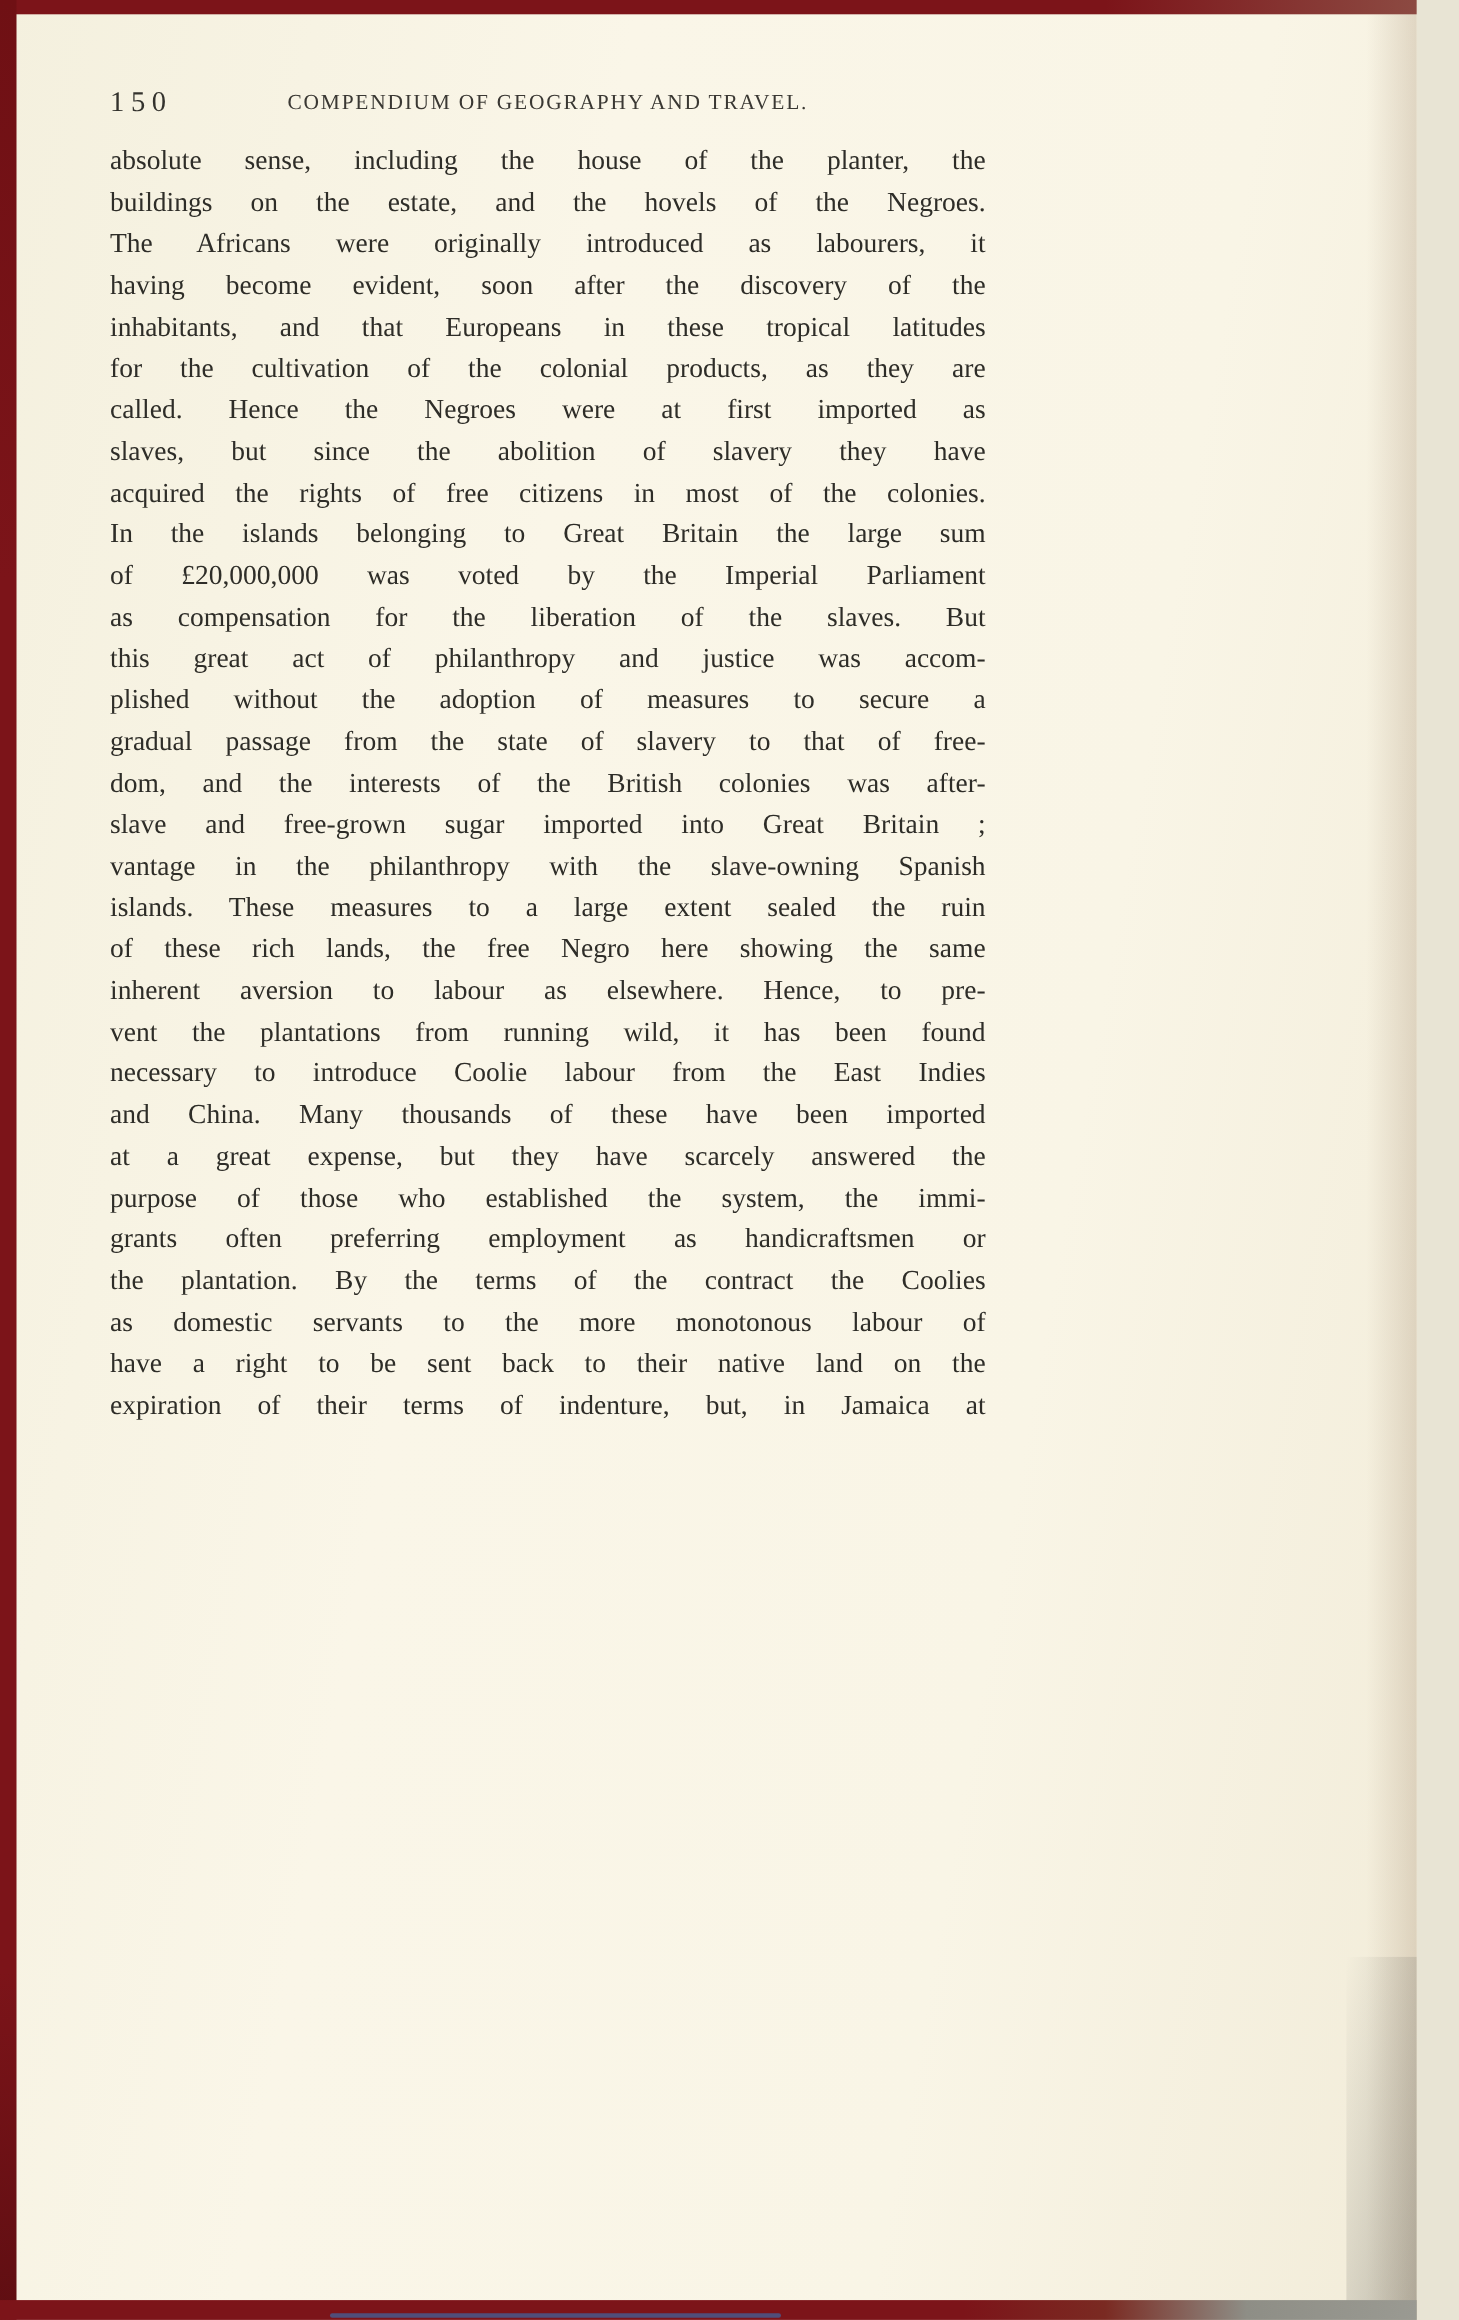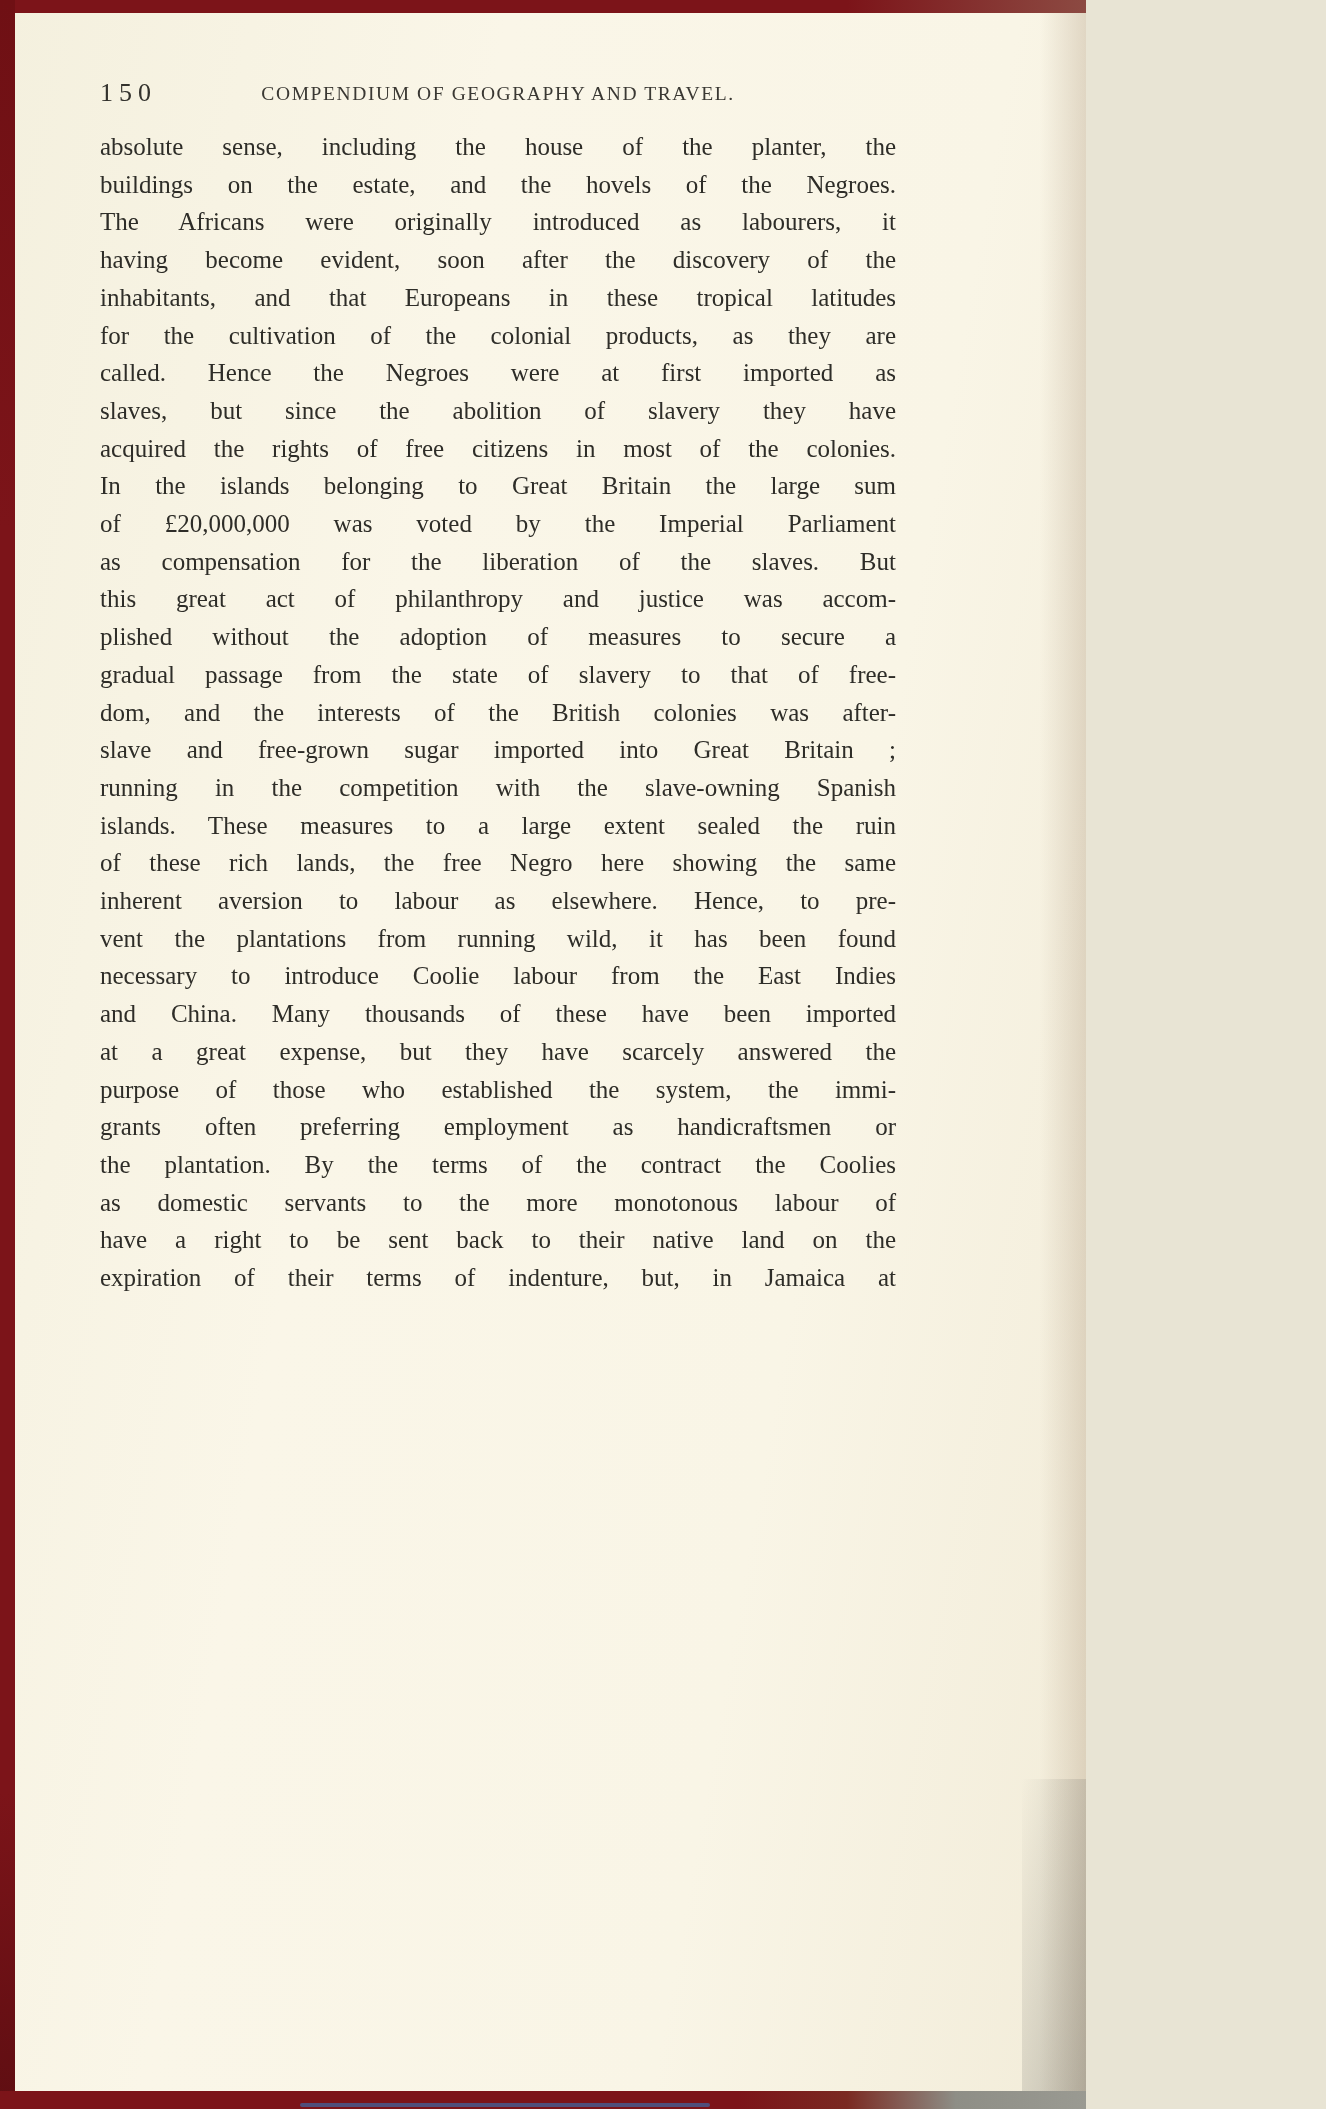--- a/index.html
+++ b/index.html
@@ -1,20 +1,20 @@
 <!DOCTYPE html>
 <html style="--page-background: #f9f5e6; --edge-red: #7c1419; --text: #2e2d28;"><head>
 <meta charset="utf-8">
 <style>
   * { box-sizing: border-box; }
   html, body { margin: 0; padding: 0; background: #e8e4d4; }
 
   .page {
     position: relative;
-    width: 1086px;
+    width: 1288px;
     height: 2109px;
     overflow: hidden;
     background: linear-gradient(100deg, #f4f0de 0%, #faf6e8 35%, #f9f5e6 70%, #f2ecd9 100%);
     font-family: "Liberation Serif", "DejaVu Serif", serif;
   }
 
   
   .edge-top {
     position: absolute; top: 0; left: 0; width: 100%; height: 13px;
     background: linear-gradient(to right, var(--edge-red, #7c1419) 0%, var(--edge-red, #7c1419) 78%, #8c4a42 100%);
@@ -92,21 +92,21 @@
         <div class="body-line">slaves, but since the abolition of slavery they have</div>
         <div class="body-line">acquired the rights of free citizens in most of the colonies.</div>
         <div class="body-line">In the islands belonging to Great Britain the large sum</div>
         <div class="body-line">of £20,000,000 was voted by the Imperial Parliament</div>
         <div class="body-line">as compensation for the liberation of the slaves. But</div>
         <div class="body-line">this great act of philanthropy and justice was accom-</div>
         <div class="body-line">plished without the adoption of measures to secure a</div>
         <div class="body-line">gradual passage from the state of slavery to that of free-</div>
         <div class="body-line">dom, and the interests of the British colonies was after-</div>
         <div class="body-line">slave and free-grown sugar imported into Great Britain ;</div>
-        <div class="body-line">running in the competition with the slave-owning Spanish</div>
+        <div class="body-line">vantage in the philanthropy with the slave-owning Spanish</div>
         <div class="body-line">islands. These measures to a large extent sealed the ruin</div>
         <div class="body-line">of these rich lands, the free Negro here showing the same</div>
         <div class="body-line">inherent aversion to labour as elsewhere. Hence, to pre-</div>
         <div class="body-line">vent the plantations from running wild, it has been found</div>
         <div class="body-line">necessary to introduce Coolie labour from the East Indies</div>
         <div class="body-line">and China. Many thousands of these have been imported</div>
         <div class="body-line">at a great expense, but they have scarcely answered the</div>
         <div class="body-line">purpose of those who established the system, the immi-</div>
         <div class="body-line">grants often preferring employment as handicraftsmen or</div>
         <div class="body-line">the plantation. By the terms of the contract the Coolies</div>

